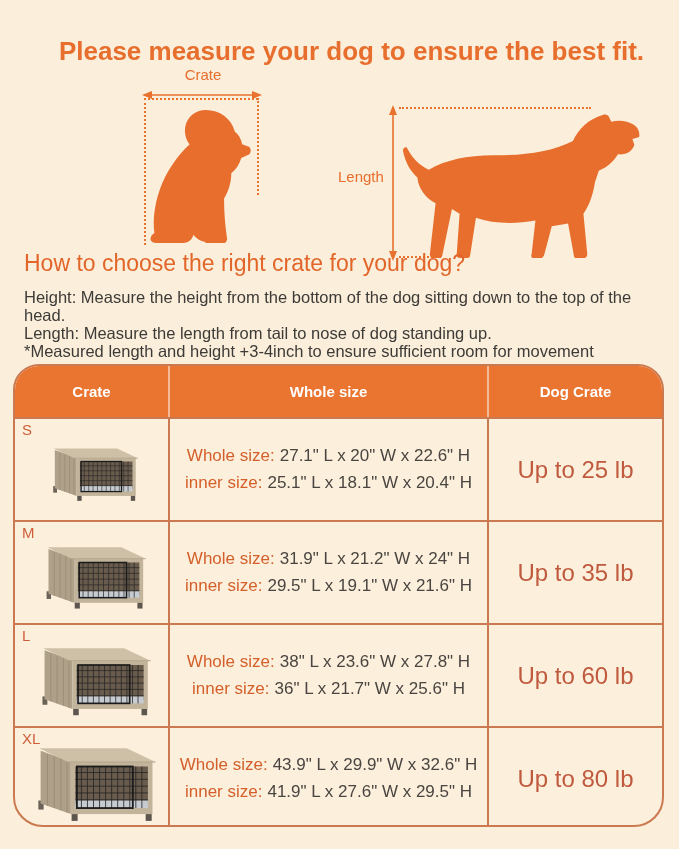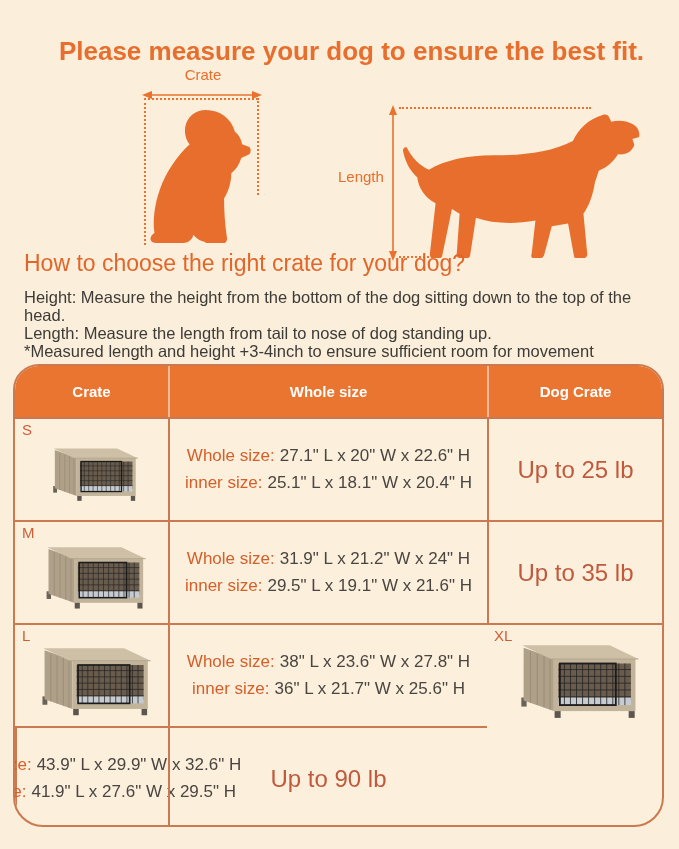--- a/index.html
+++ b/index.html
@@ -162,25 +162,26 @@
   <div class="td c1 crate-cell">
     <span class="row-label">L</span>
     <svg class="crate l" viewBox="0 0 172 126">
         <use href="#crate-sym"></use>
       </svg>
   </div>
   <div class="td c2 size-cell">
     <div class="size-line"><span class="lab">Whole size:</span><span class="val">38" L x 23.6" W x 27.8" H</span></div>
     <div class="size-line"><span class="lab">inner size:</span><span class="val">36" L x 21.7" W x 25.6" H</span></div>
   </div>
+  <div class="td c3 weight-cell">Up to 60 lb</div>
 
   <div class="td c1 crate-cell">
     <span class="row-label">XL</span>
     <svg class="crate xl" viewBox="0 0 172 126">
         <use href="#crate-sym"></use>
       </svg>
   </div>
   <div class="td c2 size-cell">
     <div class="size-line"><span class="lab">Whole size:</span><span class="val">43.9" L x 29.9" W x 32.6" H</span></div>
     <div class="size-line"><span class="lab">inner size:</span><span class="val">41.9" L x 27.6" W x 29.5" H</span></div>
   </div>
-  <div class="td c3 weight-cell">Up to 90 lb</div>
+  <div class="td c3 weight-cell">Up to 80 lb</div>
 </div>
 
 </body></html>

